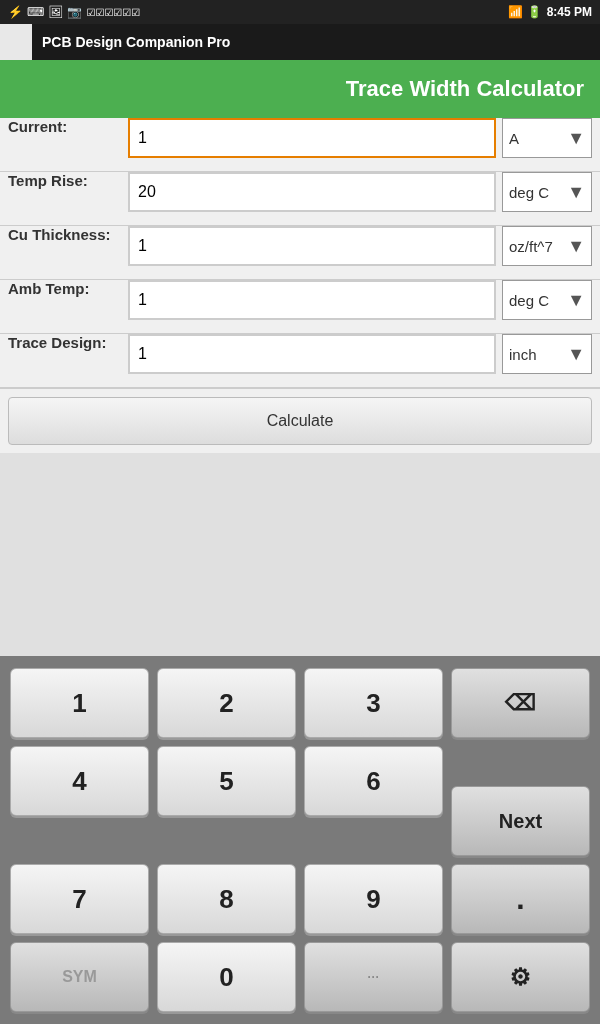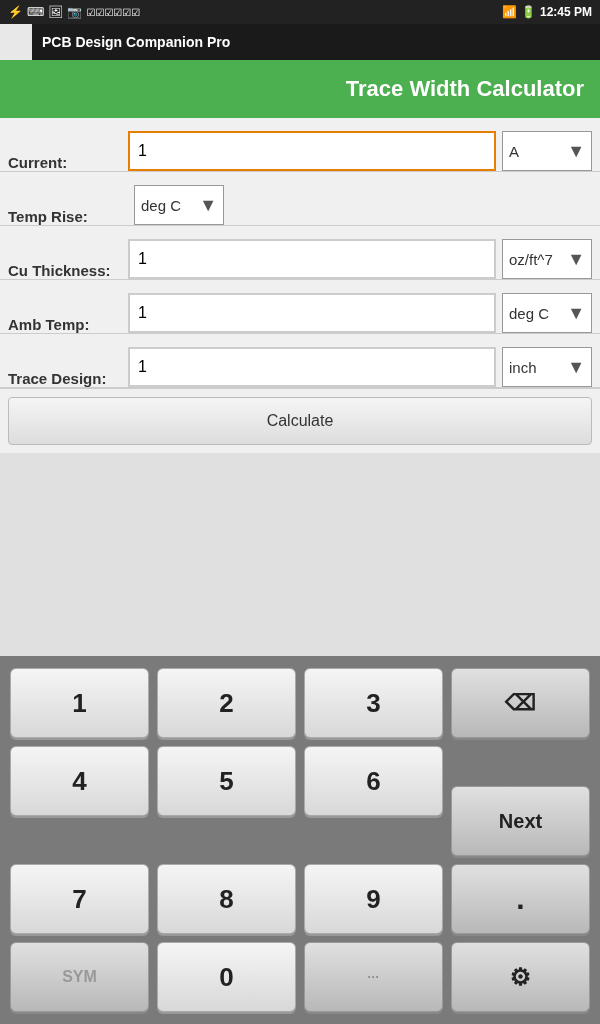--- a/index.html
+++ b/index.html
@@ -61,21 +61,21 @@
 
     
     #form-area {
       background: #f0f0f0;
       padding: 0;
       flex: 1;
     }
 
     .form-row {
       display: flex;
-      align-items: flex-end;
+      align-items: flex-start;
       border-bottom: 1px solid #ccc;
       padding: 0 8px;
       height: 54px;
     }
 
     .form-label {
       width: 120px;
       font-size: 15px;
       color: #333;
       font-weight: bold;
@@ -202,21 +202,21 @@
   <div class="left-icons">
     <span>⚡</span>
     <span>⌨</span>
     <span>🖼</span>
     <span>📷</span>
     <span style="font-size:10px;">☑☑☑☑☑☑</span>
   </div>
   <div class="right-icons">
     <span>📶</span>
     <span>🔋</span>
-    <span>12:45 PM</span>
+    <span>8:45 PM</span>
   </div>
 </div>
 
 <div id="title-bar">
   <span>PCB Design Companion Pro</span>
 </div>
 
 <div id="app-header">
   <span>Trace Width Calculator</span>
 </div>
@@ -227,20 +227,21 @@
     <span class="form-label">Current:</span>
     <input class="form-input active" value="1" type="text" style="">
     <div class="form-select-container">
       <span class="form-select-value">A</span>
       <span class="form-select-arrow">▼</span>
     </div>
   </div>
 
   <div class="form-row">
     <span class="form-label">Temp Rise:</span>
+    <input class="form-input" value="20" type="text" style="">
     <div class="form-select-container">
       <span class="form-select-value">deg C</span>
       <span class="form-select-arrow">▼</span>
     </div>
   </div>
 
   <div class="form-row">
     <span class="form-label">Cu Thickness:</span>
     <input class="form-input" value="1" type="text" style="">
     <div class="form-select-container">

